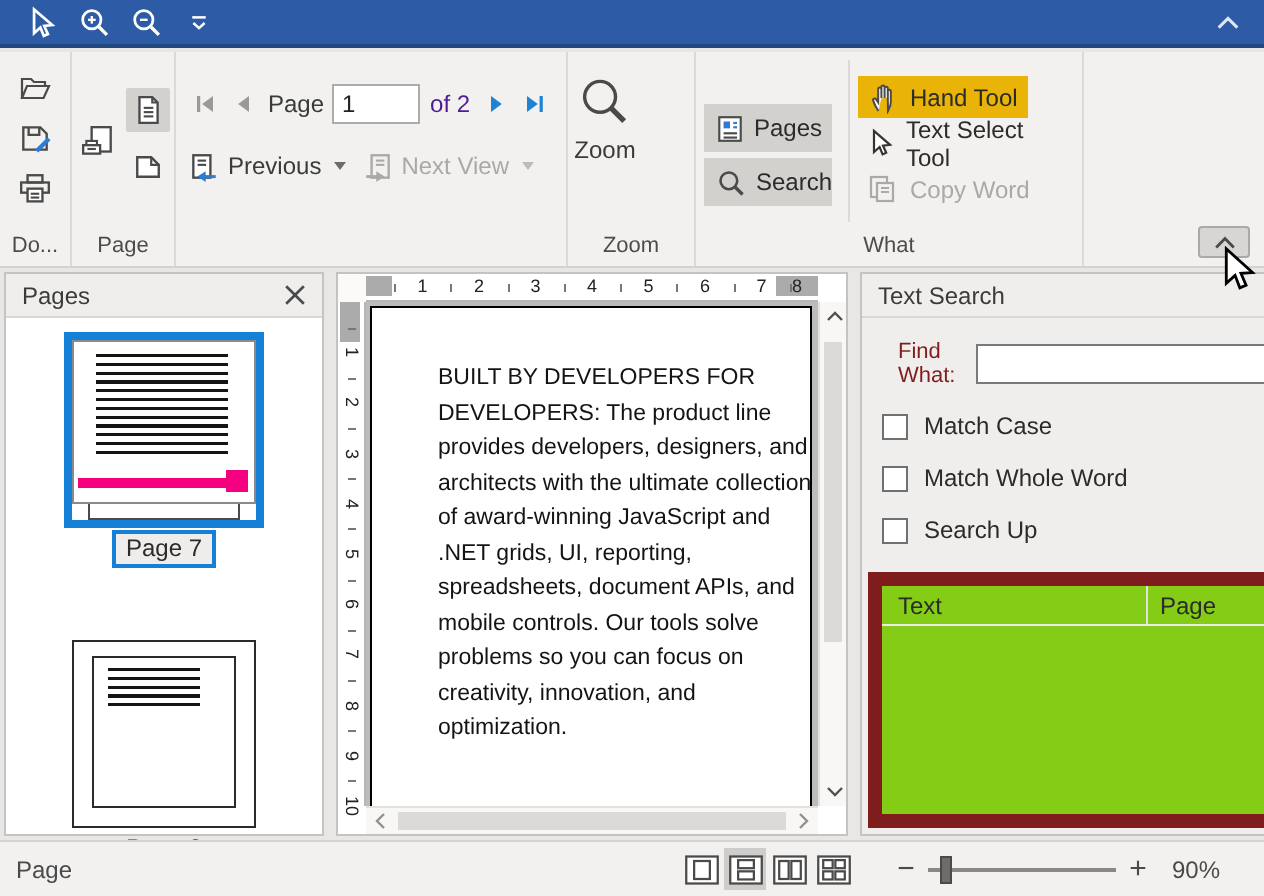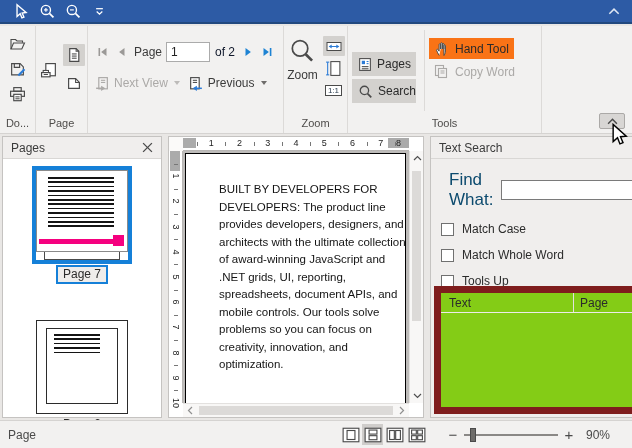--- a/index.html
+++ b/index.html
@@ -37,21 +37,21 @@
   .gp-col2{ width:26px; display:flex; flex-direction:column; align-items:center; padding-top:18px; gap:6px; }
   .sm-btn{ width:22px; height:22px; display:flex; align-items:center; justify-content:center; border-radius:1px; }
   .sm-btn.toggled{ background:#D3D1CE; }
 
   .g-navigation{ width:196px; }
   .nav-row1{ display:flex; align-items:center; margin:14px 0 0 6px; height:24px; gap:2px; }
   .nav-arrow{ width:17px; height:18px; display:flex; align-items:center; justify-content:center; }
   .nav-page-label{ font-size:12px; color:#3B3B3B; margin:0 2px; }
   #page-input{ width:44px; height:20px; border:1px solid #ABABAB; font-size:12px;
      font-family:"Liberation Sans",sans-serif; padding:0 4px; color:#222; background:#fff; }
-  .nav-of{ font-size:12px; color:#0f172a; margin:0 3px;text-align:right; }
+  .nav-of{ font-size:12px; color:#4c1d95; margin:0 3px;text-align:right; }
   .nav-row2{ display:flex; align-items:center; margin:9px 0 0 6px; height:20px; gap:8px; }
   .drop-btn{ display:flex; align-items:center; gap:4px; font-size:12px; color:#3B3B3B; }
   .drop-btn.disabled{ color:#ABA9A7; }
   .caret{ width:0; height:0; border-left:3.5px solid transparent; border-right:3.5px solid transparent;
      border-top:4px solid #6E6C6A; margin-left:2px; }
   .drop-btn.disabled .caret{ border-top-color:#BDBBB9; }
 
   .g-zoom{ width:64px; }
   .g-zoom .rgroup-content{ display:flex; }
   .gz-col1{ width:37px; display:flex; flex-direction:column; align-items:center; padding-top:12px; }
@@ -60,21 +60,21 @@
   .icon-11{ border:1px solid #4A4A4A; font-size:8px; color:#2C3E50; padding:0px 2px; line-height:9px; background:#fff; }
 
   .g-tools{ width:194px; }
   .g-tools .rgroup-content{ display:flex; }
   .gt-col1{ width:70px; padding:26px 0 0 4px; display:flex; flex-direction:column; gap:3px; }
   .toggle-btn{ display:flex; align-items:center; gap:5px; background:#D3D1CE; height:24px;
      padding:0 6px; font-size:12px; color:#2B2B2B; width:64px; }
   .gt-sep{ width:1px; background:#DCDAD8; margin:4px 4px 4px 6px; }
   .gt-col2{ flex:1; padding-top:12px; display:flex; flex-direction:column; gap:2px; }
   .tool-row{ display:flex; align-items:center; gap:6px; height:21px; padding:0 5px; font-size:12px; color:#2B2B2B; width:fit-content; }
-  .tool-row.toggled{ background:#f97316; }
+  .tool-row.toggled{ background:#eab308; }
   .tool-row.disabled{ color:#ABA9A7; }
 
   #ribbon-collapse{ position:absolute; right:7px; bottom:4px; width:26px; height:16px;
      background:#D8D6D4; border:1px solid #ABA9A7; border-radius:2px;
      display:flex; align-items:center; justify-content:center; }
 
   
   .panel{ position:absolute; top:136px; height:282px; border:1px solid #C5C3C1; background:#fff; }
   #pages-panel{ left:2px; width:160px; }
   .panel-header{ height:22px; background:#F0EEED; border-bottom:1px solid #D9D7D5;
@@ -125,21 +125,21 @@
   .vscroll .scroll-arrow{ width:14px; height:14px; }
   .hscroll .scroll-arrow{ width:14px; height:14px; }
   .vscroll .sa-down{ position:absolute; bottom:0; }
   .vthumb{ position:absolute; left:2px; right:2px; top:20px; height:150px; background:#DCDAD8; }
   .hthumb{ position:absolute; left:16px; right:16px; top:2px; bottom:2px; background:#DCDAD8; }
   .hscroll .sa-right{ position:absolute; right:0; }
 
   
   #search-panel{ left:430px; width:232px; background:#F0EEED; }
   .find-row{ display:flex; align-items:center; margin:11px 8px 0 10px; }
-  .find-label{ font-size:17px; color:#0c4a6e; margin-left:8px; }
+  .find-label{ font-size:11px; color:#7f1d1d; margin-left:8px; }
   #find-input{ margin-left:8px; flex:1; height:20px; border:1px solid #7A7A7A; background:#fff;
      font-family:"Liberation Sans",sans-serif; font-size:12px; padding:0 4px; }
   .chk-row{ display:flex; align-items:center; gap:8px; margin:12px 0 0 10px; height:14px; }
   .chk-box{ width:13px; height:13px; background:#fff; border:1px solid #707070; }
   .chk-label{ font-size:12px; color:#2B2B2B; }
   .search-btn-row{ display:flex; justify-content:flex-end; margin:15px 8px 0 0; }
   #search-button{ width:62px; height:21px; font-family:"Liberation Sans",sans-serif; font-size:12px; color:#2B2B2B;
      background:linear-gradient(#FDFDFD,#EFEEED); border:1px solid #9A9A9A; }
   .results{ position:absolute; left:3px; right:3px; top:149px; bottom:3px; background:#84cc16; border:7px solid #7f1d1d; }
   .results-header{ display:flex; height:20px; border-bottom:1px solid #EDEBE9; align-items:center; font-size:12px; color:#2B2B2B; }
@@ -317,86 +317,61 @@
         <div class="nav-arrow">
           <span>
             <svg width="13" height="12" viewBox="0 0 12 12">
                 <path d="M2 2 L7.4 6 L2 10 Z" fill="#1E83D3"></path>
                 <rect x="8.3" y="2" width="1.6" height="8" fill="#1E83D3"></rect>
               </svg>
           </span>
         </div>
       </div>
       <div class="nav-row2">
+        <div class="drop-btn">
+          <span>
+            <svg width="16" height="15" viewBox="0 0 15 14">
+                <rect x="2.5" y="1.5" width="8" height="10.5" fill="#fff" stroke="#4A4A4A" stroke-width="1.1"></rect>
+                <line x1="4.5" y1="4" x2="8.5" y2="4" stroke="#4A4A4A"></line>
+                <line x1="4.5" y1="6" x2="8.5" y2="6" stroke="#4A4A4A"></line>
+                <path d="M13 11.5 H7.5" stroke="#2C7BD6" stroke-width="1.4" fill="none"></path>
+                <path d="M8.3 9 L4.4 11.5 L8.3 14 Z" fill="#2C7BD6"></path>
+              </svg>
+          </span>
+          <span>Previous</span>
+          <span class="caret"></span>
+        </div>
         <div class="drop-btn disabled">
           <span>
             <svg width="16" height="15" viewBox="0 0 15 14">
                 <rect x="4.5" y="1.5" width="8" height="10.5" fill="#F2F1F0" stroke="#ABA9A7" stroke-width="1.1"></rect>
                 <line x1="6.5" y1="4" x2="10.5" y2="4" stroke="#ABA9A7"></line>
                 <line x1="6.5" y1="6" x2="10.5" y2="6" stroke="#ABA9A7"></line>
                 <path d="M2 11.5 H7.5" stroke="#ABA9A7" stroke-width="1.4" fill="none"></path>
                 <path d="M6.7 9 L10.6 11.5 L6.7 14 Z" fill="#ABA9A7"></path>
               </svg>
           </span>
           <span>Next View</span>
-          <span class="caret"></span>
-        </div>
-        <div class="drop-btn">
-          <span>
-            <svg width="16" height="15" viewBox="0 0 15 14">
-                <rect x="2.5" y="1.5" width="8" height="10.5" fill="#fff" stroke="#4A4A4A" stroke-width="1.1"></rect>
-                <line x1="4.5" y1="4" x2="8.5" y2="4" stroke="#4A4A4A"></line>
-                <line x1="4.5" y1="6" x2="8.5" y2="6" stroke="#4A4A4A"></line>
-                <path d="M13 11.5 H7.5" stroke="#2C7BD6" stroke-width="1.4" fill="none"></path>
-                <path d="M8.3 9 L4.4 11.5 L8.3 14 Z" fill="#2C7BD6"></path>
-              </svg>
-          </span>
-          <span>Previous</span>
           <span class="caret"></span>
         </div>
       </div>
     </div>
   </div>
 
   <div class="rgroup g-zoom">
     <div class="rgroup-content">
       <div class="gz-col1">
         <span>
           <svg width="27" height="27" viewBox="0 0 22 22">
               <circle cx="9" cy="8.5" r="6.3" fill="none" stroke="#4A4A4A" stroke-width="1.4"></circle>
               <line x1="13.6" y1="13.2" x2="18.8" y2="18.4" stroke="#4A4A4A" stroke-width="2.2"></line>
             </svg>
         </span>
         <span class="zlabel">Zoom</span>
       </div>
-      <div class="gz-col2">
-        <div class="sm-btn toggled" style="height:20px;">
-          <span>
-            <svg width="18" height="13" viewBox="0 0 17 13">
-                <rect x="1.5" y="2.5" width="14" height="8" fill="#fff" stroke="#4A4A4A"></rect>
-                <line x1="4" y1="6.5" x2="13" y2="6.5" stroke="#2C7BD6"></line>
-                <path d="M6.2 4.6 L3.2 6.5 L6.2 8.4 Z" fill="#2C7BD6"></path>
-                <path d="M10.8 4.6 L13.8 6.5 L10.8 8.4 Z" fill="#2C7BD6"></path>
-              </svg>
-          </span>
-        </div>
-        <div class="sm-btn" style="height:20px;">
-          <span>
-            <svg width="15" height="17" viewBox="0 0 14 16">
-                <rect x="4.5" y="1.5" width="8.5" height="13" fill="#fff" stroke="#4A4A4A"></rect>
-                <line x1="1.5" y1="2" x2="1.5" y2="14" stroke="#2C7BD6"></line>
-                <line x1="0" y1="2" x2="3" y2="2" stroke="#2C7BD6"></line>
-                <line x1="0" y1="14" x2="3" y2="14" stroke="#2C7BD6"></line>
-              </svg>
-          </span>
-        </div>
-        <div class="sm-btn" style="height:20px;">
-          <span class="icon-11">1:1</span>
-        </div>
-      </div>
     </div>
     <div class="rgroup-label">Zoom</div>
   </div>
 
   <div class="rgroup g-tools">
     <div class="rgroup-content">
       <div class="gt-col1">
         <div class="toggle-btn">
           <span>
             <svg width="14" height="15" viewBox="0 0 13 14">
@@ -423,34 +398,42 @@
       <div class="gt-sep"></div>
       <div class="gt-col2">
         <div class="tool-row toggled">
           <span>
             <svg width="15" height="16" viewBox="0 0 15 16">
                 <path d="M5.2 14.5 C4.2 13 3 10.6 2.6 9.3 c-.3-.9.9-1.5 1.5-.6 l1 1.5 V3.6 c0-1.1 1.6-1.1 1.6 0 V8 M6.7 8 V2.6 c0-1.1 1.6-1.1 1.6 0 V8 M8.3 8 V3.2 c0-1.1 1.6-1.1 1.6 0 V8 M9.9 8.2 V4.6 c0-1 1.5-1 1.5 0 V10 c0 2-.6 3-1.4 4.5 Z" fill="#fff" stroke="#4A4A4A" stroke-width="1"></path>
               </svg>
           </span>
           <span>Hand Tool</span>
         </div>
+        <div class="tool-row">
+          <span>
+            <svg width="13" height="15" viewBox="0 0 12 15">
+                <path d="M2.5 1.5 L2.5 12 L5.3 9.5 L6.8 13.2 L8.6 12.4 L7 8.8 L10.5 8.4 Z" fill="#fff" stroke="#333" stroke-width="1.1"></path>
+              </svg>
+          </span>
+          <span>Text Select Tool</span>
+        </div>
         <div class="tool-row disabled">
           <span>
             <svg width="15" height="15" viewBox="0 0 15 15">
                 <rect x="1.5" y="1.5" width="8" height="10" fill="none" stroke="#ABA9A7" stroke-width="1.1"></rect>
                 <rect x="4.5" y="4.5" width="8" height="9" fill="#F2F1F0" stroke="#ABA9A7" stroke-width="1.1"></rect>
                 <line x1="6.5" y1="7" x2="10.5" y2="7" stroke="#ABA9A7"></line>
                 <line x1="6.5" y1="9" x2="10.5" y2="9" stroke="#ABA9A7"></line>
               </svg>
           </span>
           <span>Copy Word</span>
         </div>
       </div>
     </div>
-    <div class="rgroup-label">Tools</div>
+    <div class="rgroup-label">What</div>
   </div>
 
   <div id="ribbon-collapse">
     <span>
       <svg width="11" height="7" viewBox="0 0 10 6">
           <polyline points="1,5 5,1 9,5" fill="none" stroke="#4A4A4A" stroke-width="1.3"></polyline>
         </svg>
     </span>
   </div>
 </div>
@@ -622,21 +605,21 @@
   <div class="chk-row">
     <span class="chk-box"></span>
     <span class="chk-label">Match Case</span>
   </div>
   <div class="chk-row">
     <span class="chk-box"></span>
     <span class="chk-label">Match Whole Word</span>
   </div>
   <div class="chk-row">
     <span class="chk-box"></span>
-    <span class="chk-label">Tools Up</span>
+    <span class="chk-label">Search Up</span>
   </div>
 
   <div class="search-btn-row">
     <button id="search-button">Search</button>
   </div>
 
   <div class="results">
     <div class="results-header">
       <span class="rh-text">Text</span>
       <span class="rh-page">Page</span>

